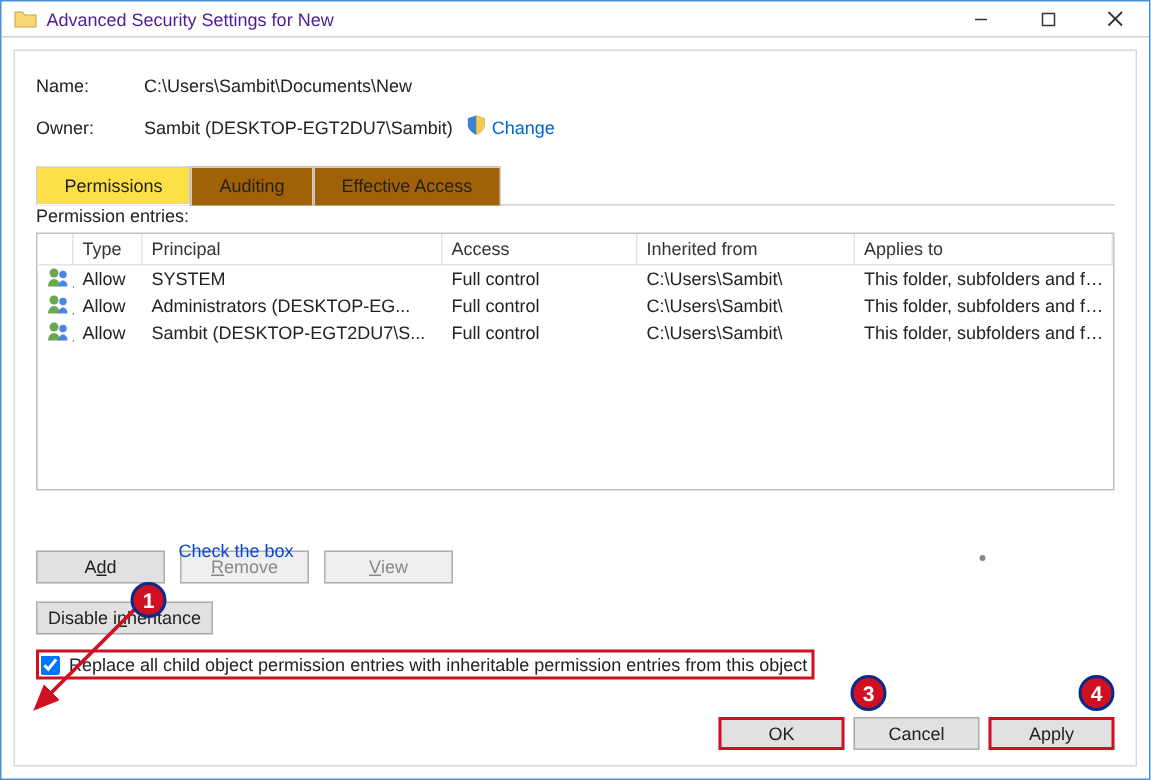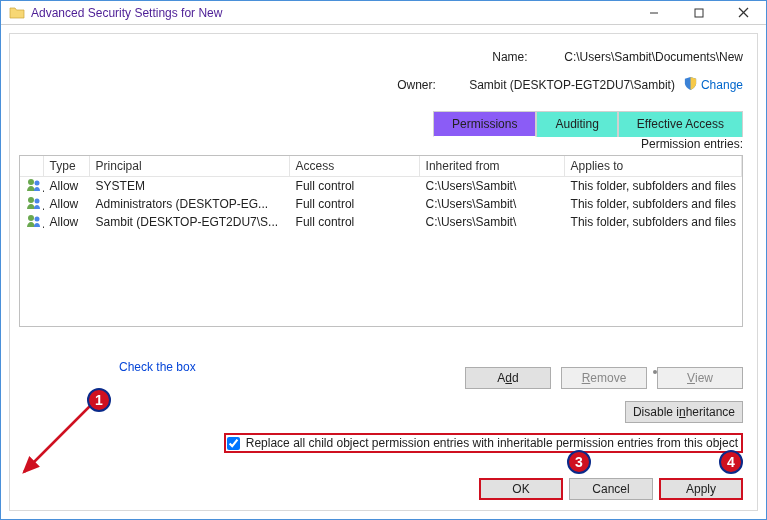--- a/index.html
+++ b/index.html
@@ -21,35 +21,35 @@
   .titlebar .winbtn {
     width: 45px; height: 29px; display: flex; align-items: center; justify-content: center;
     font-size: 13px; color: #444; cursor: default;
   }
   .winbtn.close { font-size: 15px; }
   .content {
     flex: 1; padding: 10px 14px 12px 14px;
     border: 1px solid #d9d9d9; margin: 8px;
     display: flex; flex-direction: column;
     position: relative;
-    font-size: 12px; color: #222; align-items: flex-end;
+    font-size: 12px; color: #222;
   }
   .info-row { display: flex; margin: 6px 0; align-items: center; }
   .info-label { width: 72px; }
   .shield { margin-left: 8px; display: inline-flex; align-items: center; gap: 3px;}
   .shield .link { color: #0066cc; cursor: pointer; }
   .tabs {
     display: flex; border-bottom: 1px solid #d0d0d0; margin-top: 10px;
   }
   .tab {
     padding: 5px 18px; border: 1px solid #d0d0d0; border-bottom: none;
-    margin-right: 0; font-size: 12px; background: #5eead4;
+    margin-right: 0; font-size: 12px; background: #a16207;
     position: relative; top: 1px;
   }
-  .tab.active { background: #8b5cf6; border-bottom: 1px solid #fff; }
+  .tab.active { background: #fde047; border-bottom: 1px solid #fff; }
   .desc { margin: 12px 0 8px 0; }
   .entries-label { margin-bottom: 4px; }
   .table {
     border: 1px solid #c0c0c0; height: 172px; overflow: hidden;
   }
   .thead { display: flex; background: #fff; border-bottom: 1px solid #e5e5e5; }
   .th, .td {
     padding: 3px 6px; font-size: 12px;
   }
   .th { color: #333; border-right: 1px solid #e5e5e5; }

